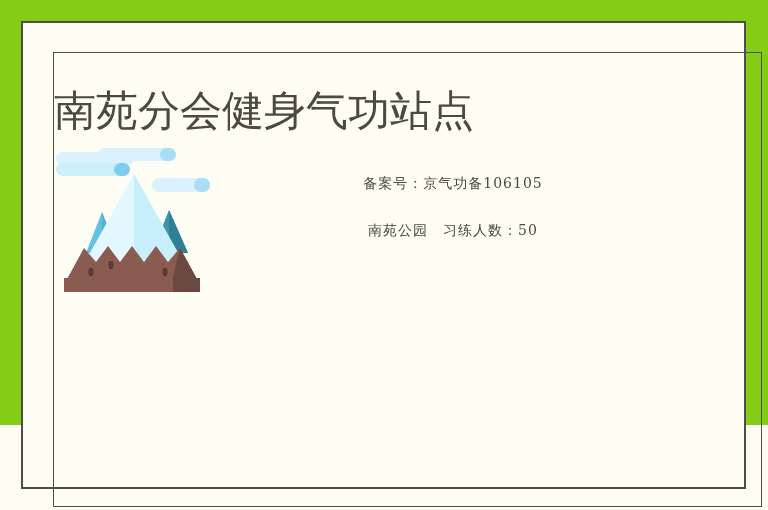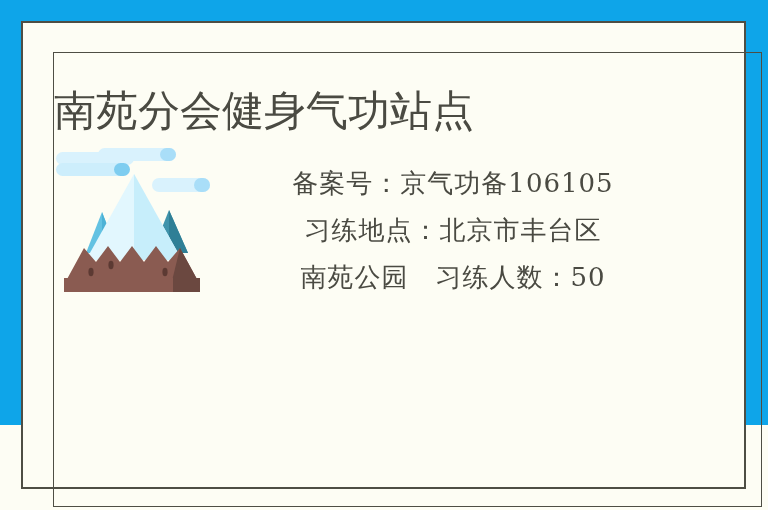--- a/index.html
+++ b/index.html
@@ -14,21 +14,21 @@
     font-family: "Liberation Sans", "DejaVu Sans", sans-serif;
     overflow: hidden;
   }
 
   
   .page {
     position: absolute;
     left: 0; top: 0;
     width: 768px;
     height: 425px;
-    background: #0ea5e9;
+    background: #84cc16;
   }
   .frame-outer {
     position: absolute;
     left: 21px;
     top: 21px;
     width: 725px;
     height: 468px;
     border: 2px solid #4e4e44;
     box-sizing: border-box;
     background: #fdfdf4;
@@ -69,21 +69,21 @@
 
   
   .info-block {
     position: absolute;
     left: 218px;
     top: 160px;
     width: 470px;
     text-align: center;
     color: #4a4a42;
     font-family: "DejaVu Serif", "Liberation Serif", serif;
-    font-size: 26px;
+    font-size: 14px;
     line-height: 47px;
     letter-spacing: 1px;
     word-break: break-all;
   }
   .info-line { display:block; white-space: pre-wrap; }
 </style>
 </head>
 <body>
 
 <div class="page">
@@ -122,17 +122,16 @@
       <rect x="119" y="130" width="27" height="14" fill="#6b4840"></rect>
 
       <ellipse cx="37" cy="124" rx="2.6" ry="4.2" fill="#5c3a33"></ellipse>
       <ellipse cx="57" cy="117" rx="2.6" ry="4.2" fill="#5c3a33"></ellipse>
       <ellipse cx="111" cy="124" rx="2.6" ry="4.2" fill="#5c3a33"></ellipse>
     </svg>
   </div>
 
   <div class="info-block">
     <span class="info-line">备案号：京气功备106105</span>
-    <span class="info-line">习练地点：北京市丰台区</span>
     <span class="info-line">南苑公园　习练人数：50</span>
   </div>
 
 </div>
 
 </body></html>

